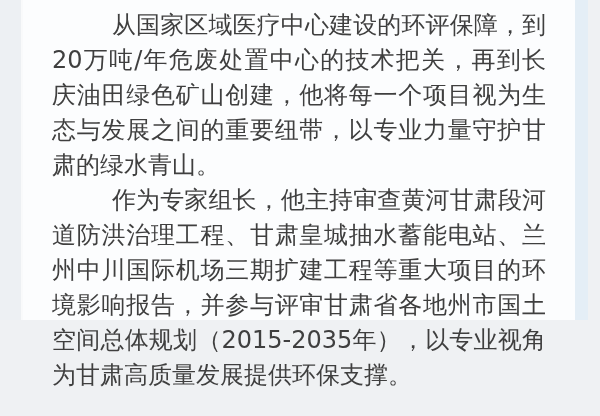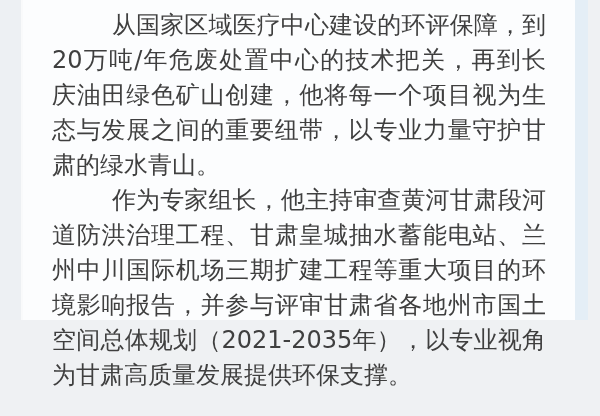--- a/index.html
+++ b/index.html
@@ -57,18 +57,18 @@
 </style>
 </head>
 <body>
 
 <div class="page">
   <div class="left-strip"></div>
   <div class="left-sep"></div>
   <div class="content">
     <div class="article">
       <p>从国家区域医疗中心建设的环评保障，到20万吨/年危废处置中心的技术把关，再到长庆油田绿色矿山创建，他将每一个项目视为生态与发展之间的重要纽带，以专业力量守护甘肃的绿水青山。</p>
-      <p>作为专家组长，他主持审查黄河甘肃段河道防洪治理工程、甘肃皇城抽水蓄能电站、兰州中川国际机场三期扩建工程等重大项目的环境影响报告，并参与评审甘肃省各地州市国土空间总体规划（2021-2035年），以专业视角为甘肃高质量发展提供环保支撑。</p>
+      <p>作为专家组长，他主持审查黄河甘肃段河道防洪治理工程、甘肃皇城抽水蓄能电站、兰州中川国际机场三期扩建工程等重大项目的环境影响报告，并参与评审甘肃省各地州市国土空间总体规划（2015-2035年），以专业视角为甘肃高质量发展提供环保支撑。</p>
     </div>
   </div>
   <div class="right-band"></div>
   <div class="right-strip"></div>
 </div>
 
 </body></html>

